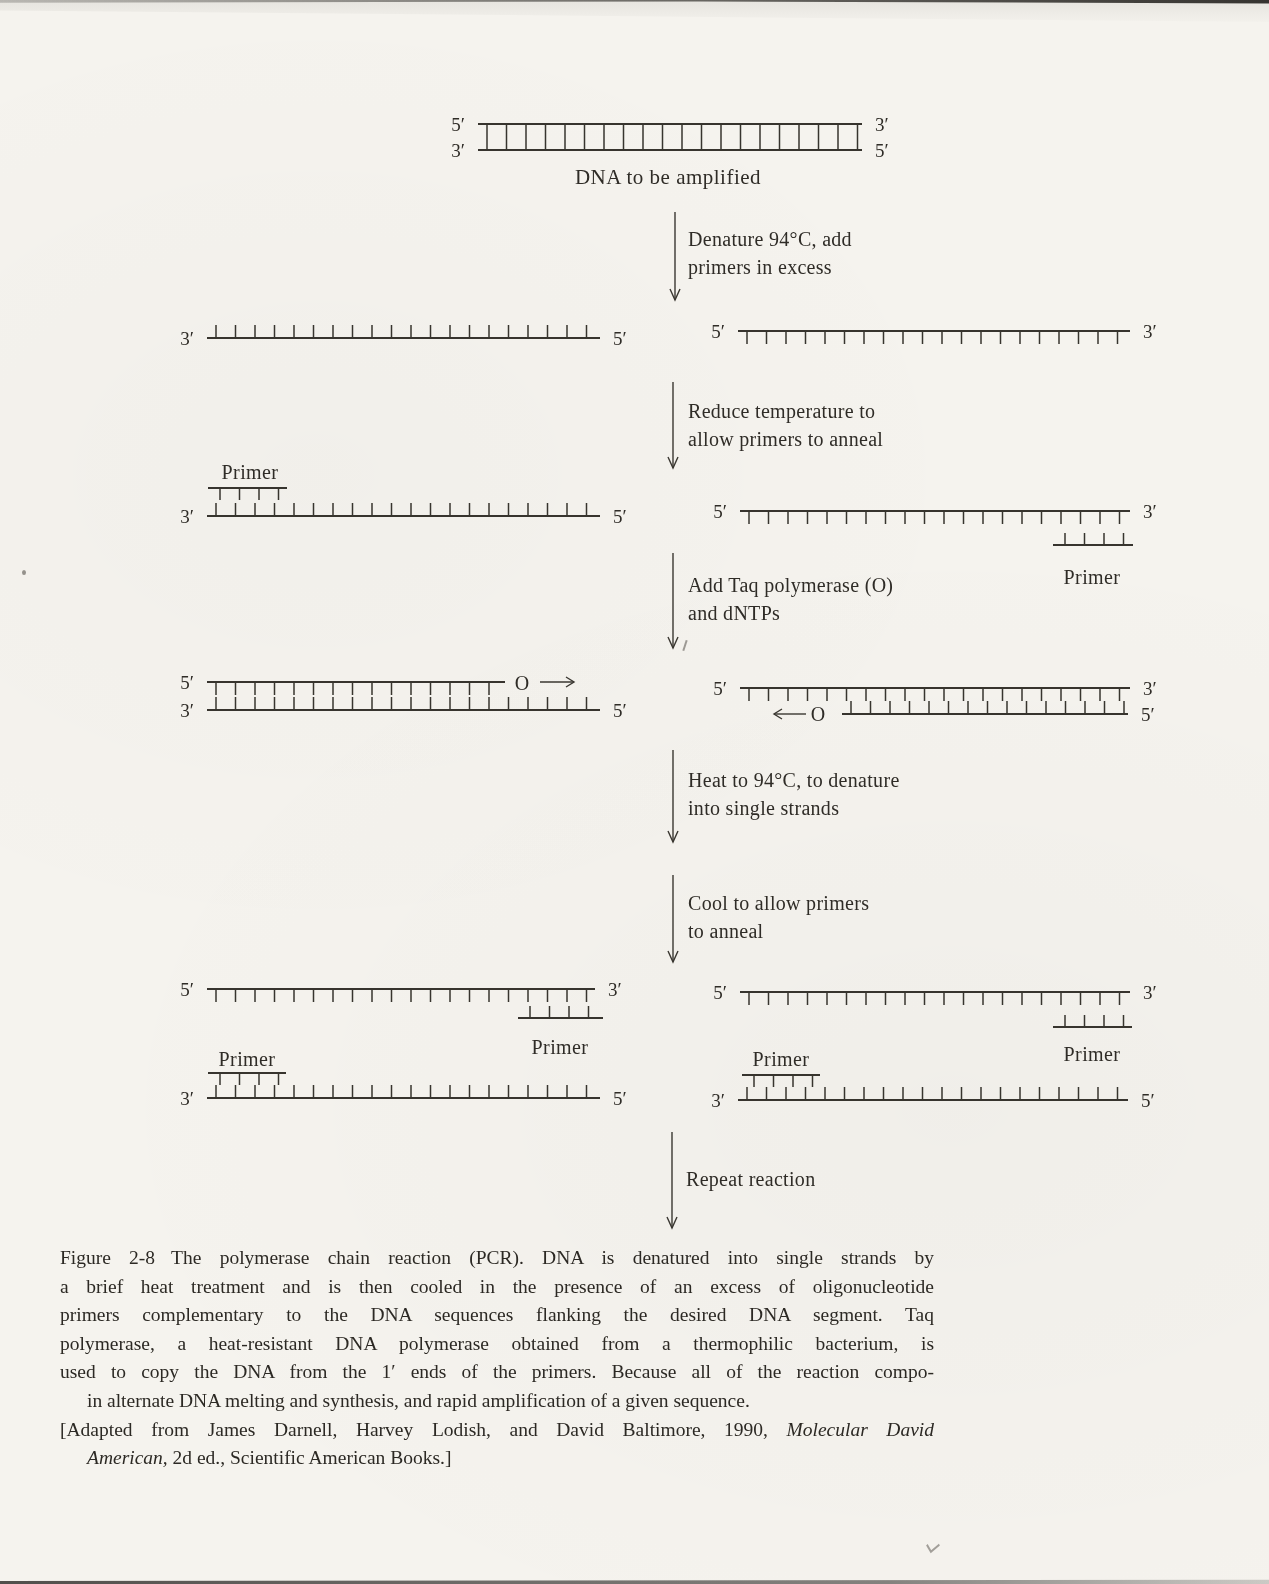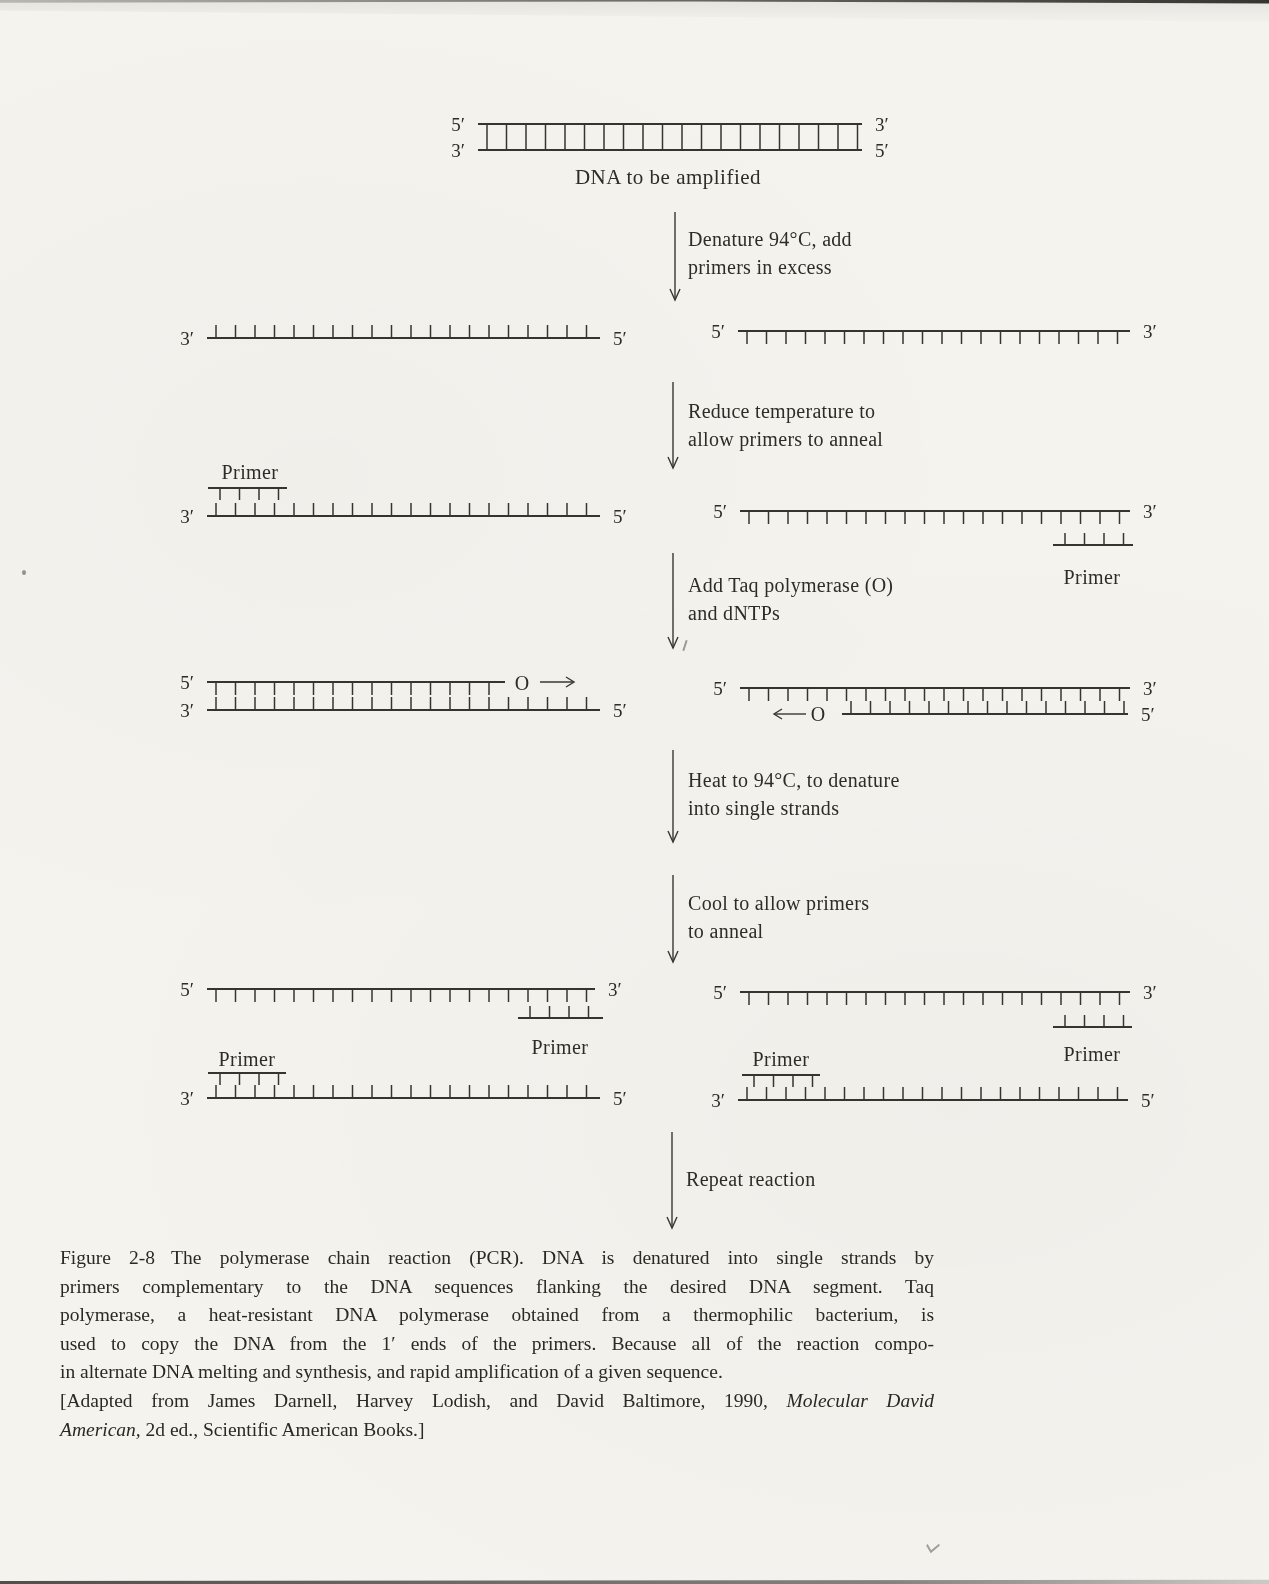--- a/index.html
+++ b/index.html
@@ -15,21 +15,21 @@
   .arrhd{stroke:#3a3731;stroke-width:1.4;fill:none;}
   text{fill:#2f2c27;font-family:"Liberation Serif",serif;}
   .prime{font-size:19px;}
   .steptxt{font-size:20px;letter-spacing:0.3px;}
   .plabel{font-size:20px;letter-spacing:0.4px;}
   .dtitle{font-size:21px;letter-spacing:0.5px;}
   .osym{font-size:20px;}
   .caption{position:absolute;left:60px;top:1244px;width:874px;color:#2c2924;
     font-size:19.5px;line-height:28.6px;}
   .capline{text-align:justify;text-align-last:justify;}
-  .capline.nojust{text-align-last:left;}
+  .capline.nojust{text-align-last:left;margin-left:27px;}
   .figno{margin-right:16px;}
   .it{font-style:italic;}
   .art{position:absolute;pointer-events:none;}
   .topband{left:0;top:0;width:100%;height:26px;
     background:linear-gradient(to bottom,rgba(120,118,112,0.12),rgba(120,118,112,0));
     clip-path:polygon(0 0,100% 0,100% 85%,0 40%);}
   .topline{left:0;top:0;width:100%;height:5px;
     background:linear-gradient(to right,rgba(50,48,44,0.25),rgba(50,48,44,0.7) 55%,rgba(35,33,30,0.9));
     clip-path:polygon(0 0,100% 0,100% 70%,55% 30%,0 55%);}
   .bottomline{left:0;bottom:0;width:100%;height:5px;
@@ -476,20 +476,21 @@
       </g>
       <g>
         <text x="818" y="721" text-anchor="middle" class="osym">O</text>
         <line x1="806" y1="714" x2="774" y2="714" class="arrln"></line>
         <path d="M 782 709 L 774 714 L 782 719" class="arrhd"></path>
       </g>
       <text x="668" y="184" text-anchor="middle" class="dtitle">DNA to be amplified</text>
     </svg>
   <div id="caption" class="caption">
       <div class="capline"><span class="figno">Figure 2-8</span><span>The polymerase chain reaction (PCR). DNA is denatured into single strands by</span></div>
+      <div class="capline"><span>a brief heat treatment and is then cooled in the presence of an excess of oligonucleotide</span></div>
       <div class="capline"><span>primers complementary to the DNA sequences flanking the desired DNA segment. Taq</span></div>
       <div class="capline"><span>polymerase, a heat-resistant DNA polymerase obtained from a thermophilic bacterium, is</span></div>
       <div class="capline"><span>used to copy the DNA from the 1′ ends of the primers. Because all of the reaction compo-</span></div>
       <div class="capline nojust"><span>in alternate DNA melting and synthesis, and rapid amplification of a given sequence.</span></div>
       <div class="capline"><span>[Adapted from James Darnell, Harvey Lodish, and David Baltimore, 1990, </span><span class="it">Molecular David</span></div>
       <div class="capline nojust"><span class="it">American,</span><span> 2d ed., Scientific American Books.]</span></div>
     </div>
   <div class="art bottomline"></div>
   <div class="art dotleft"></div>
   <div class="art slash"></div>

